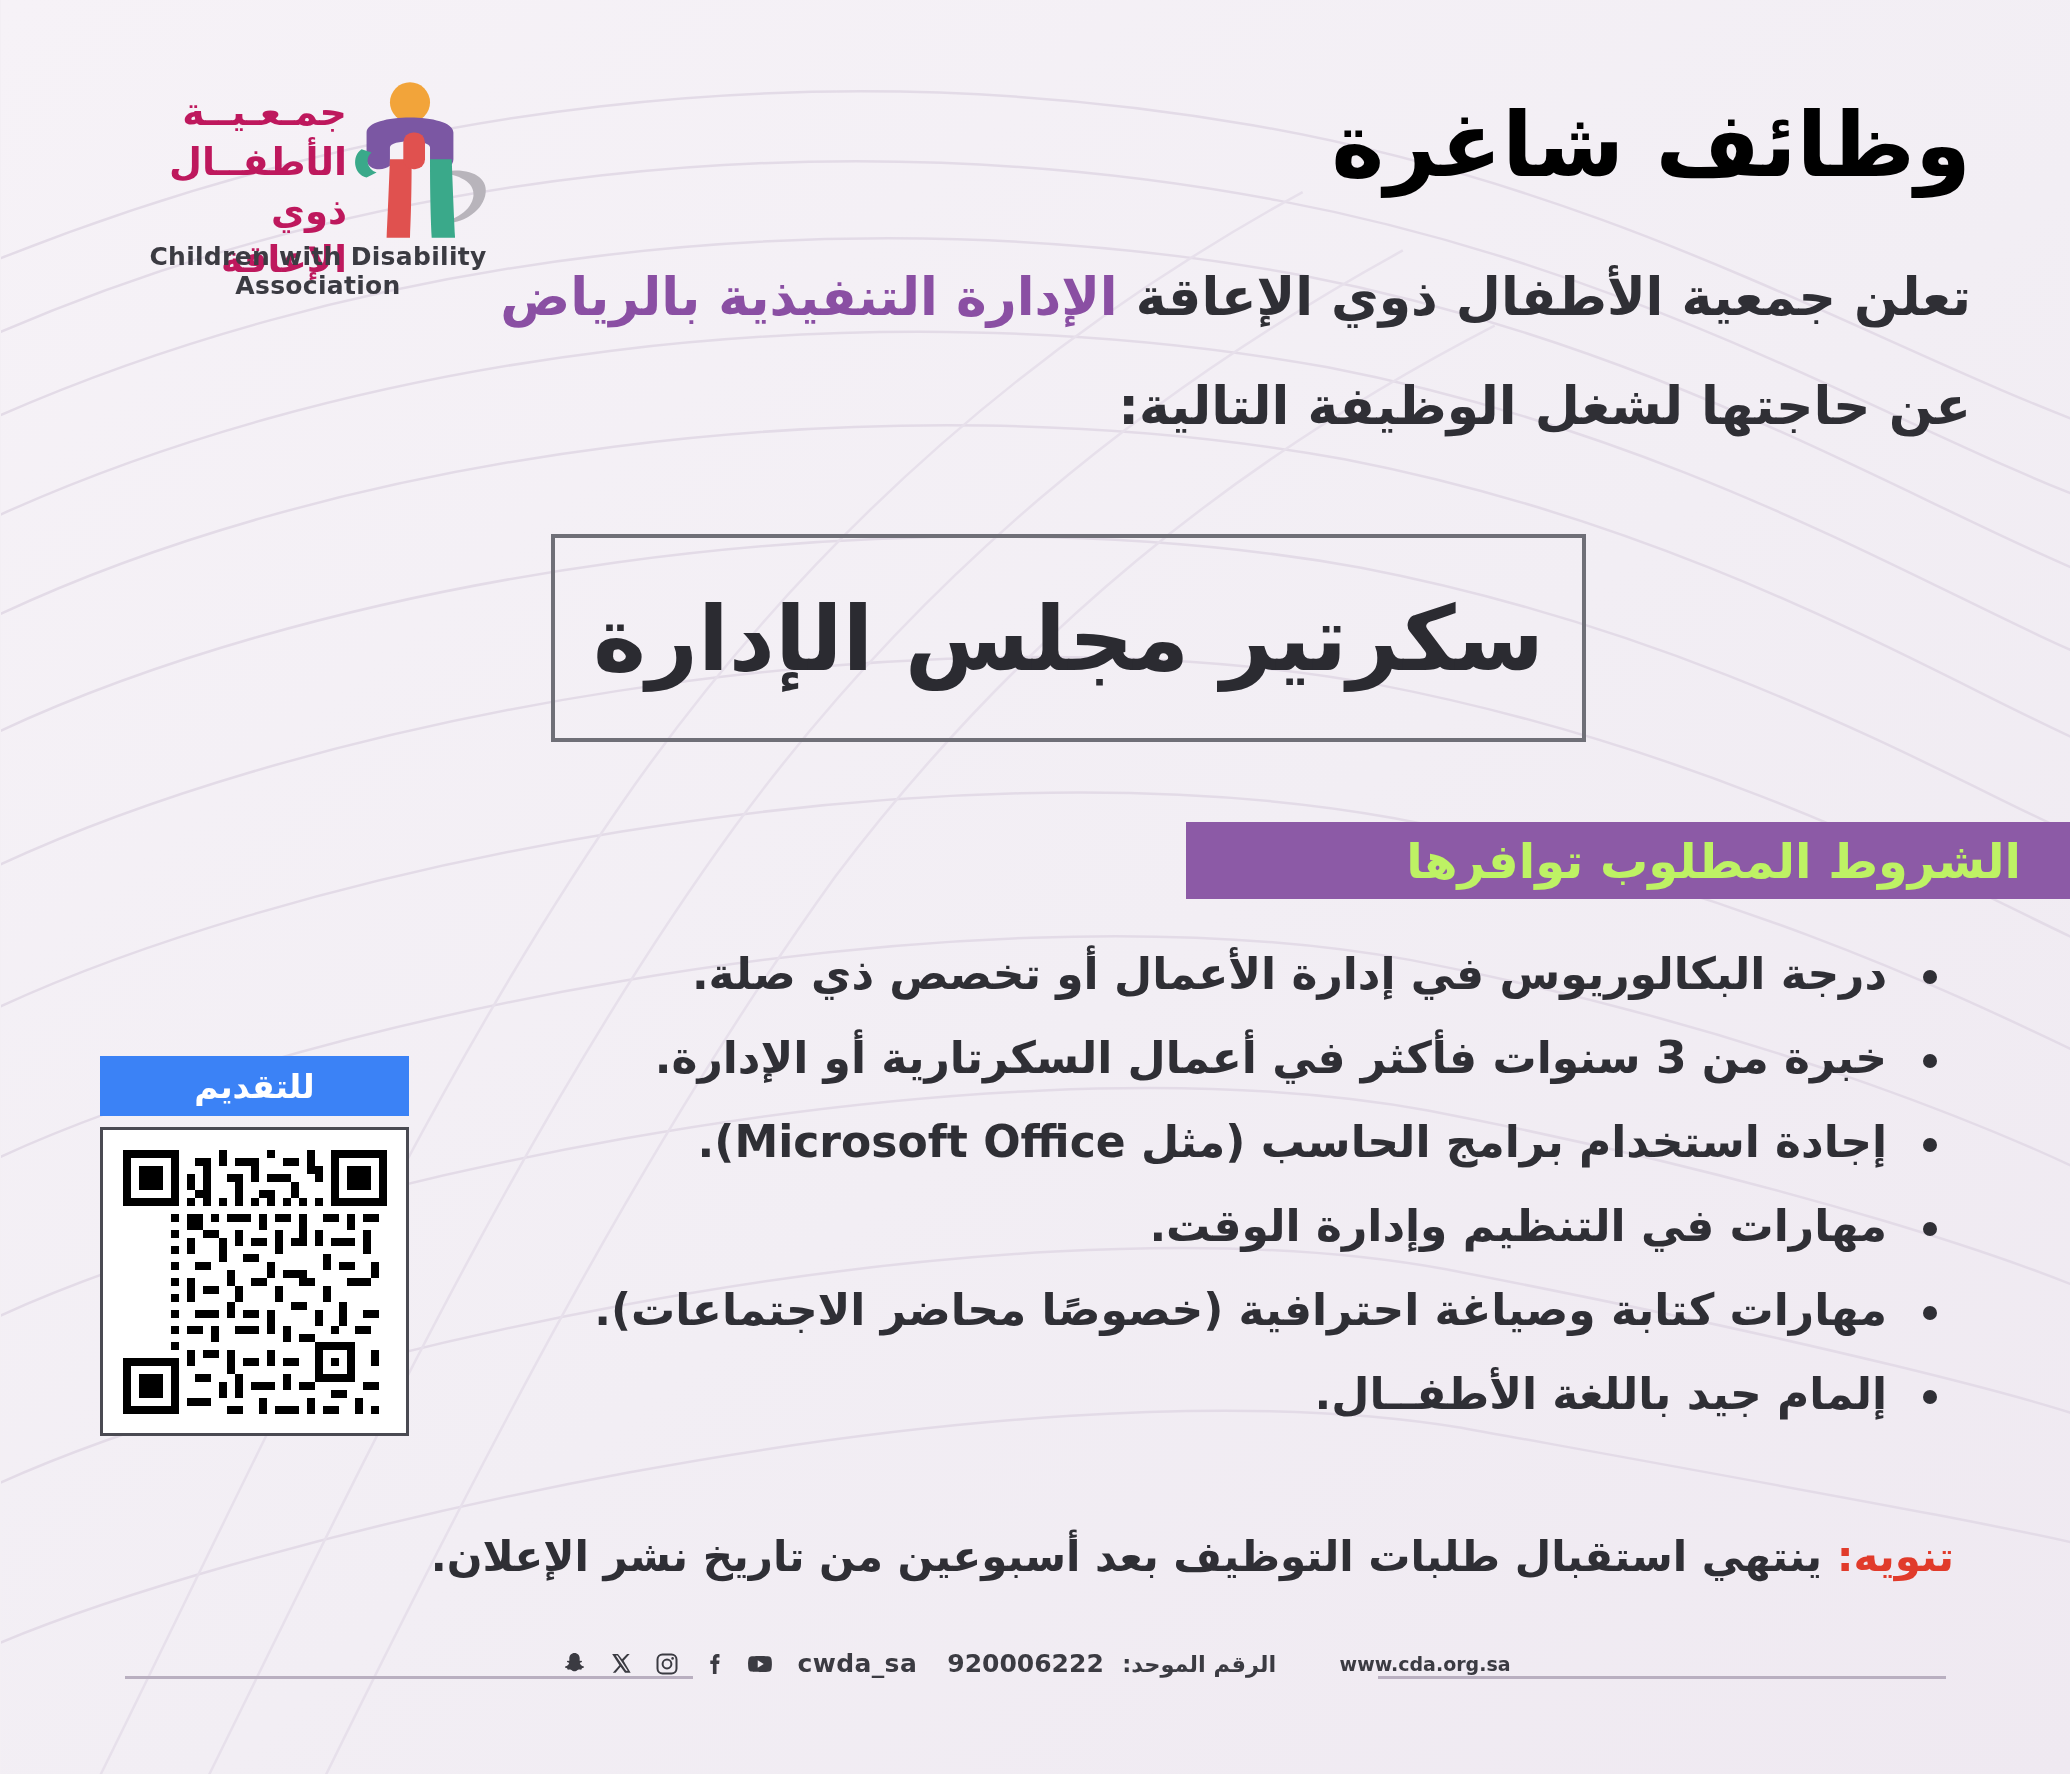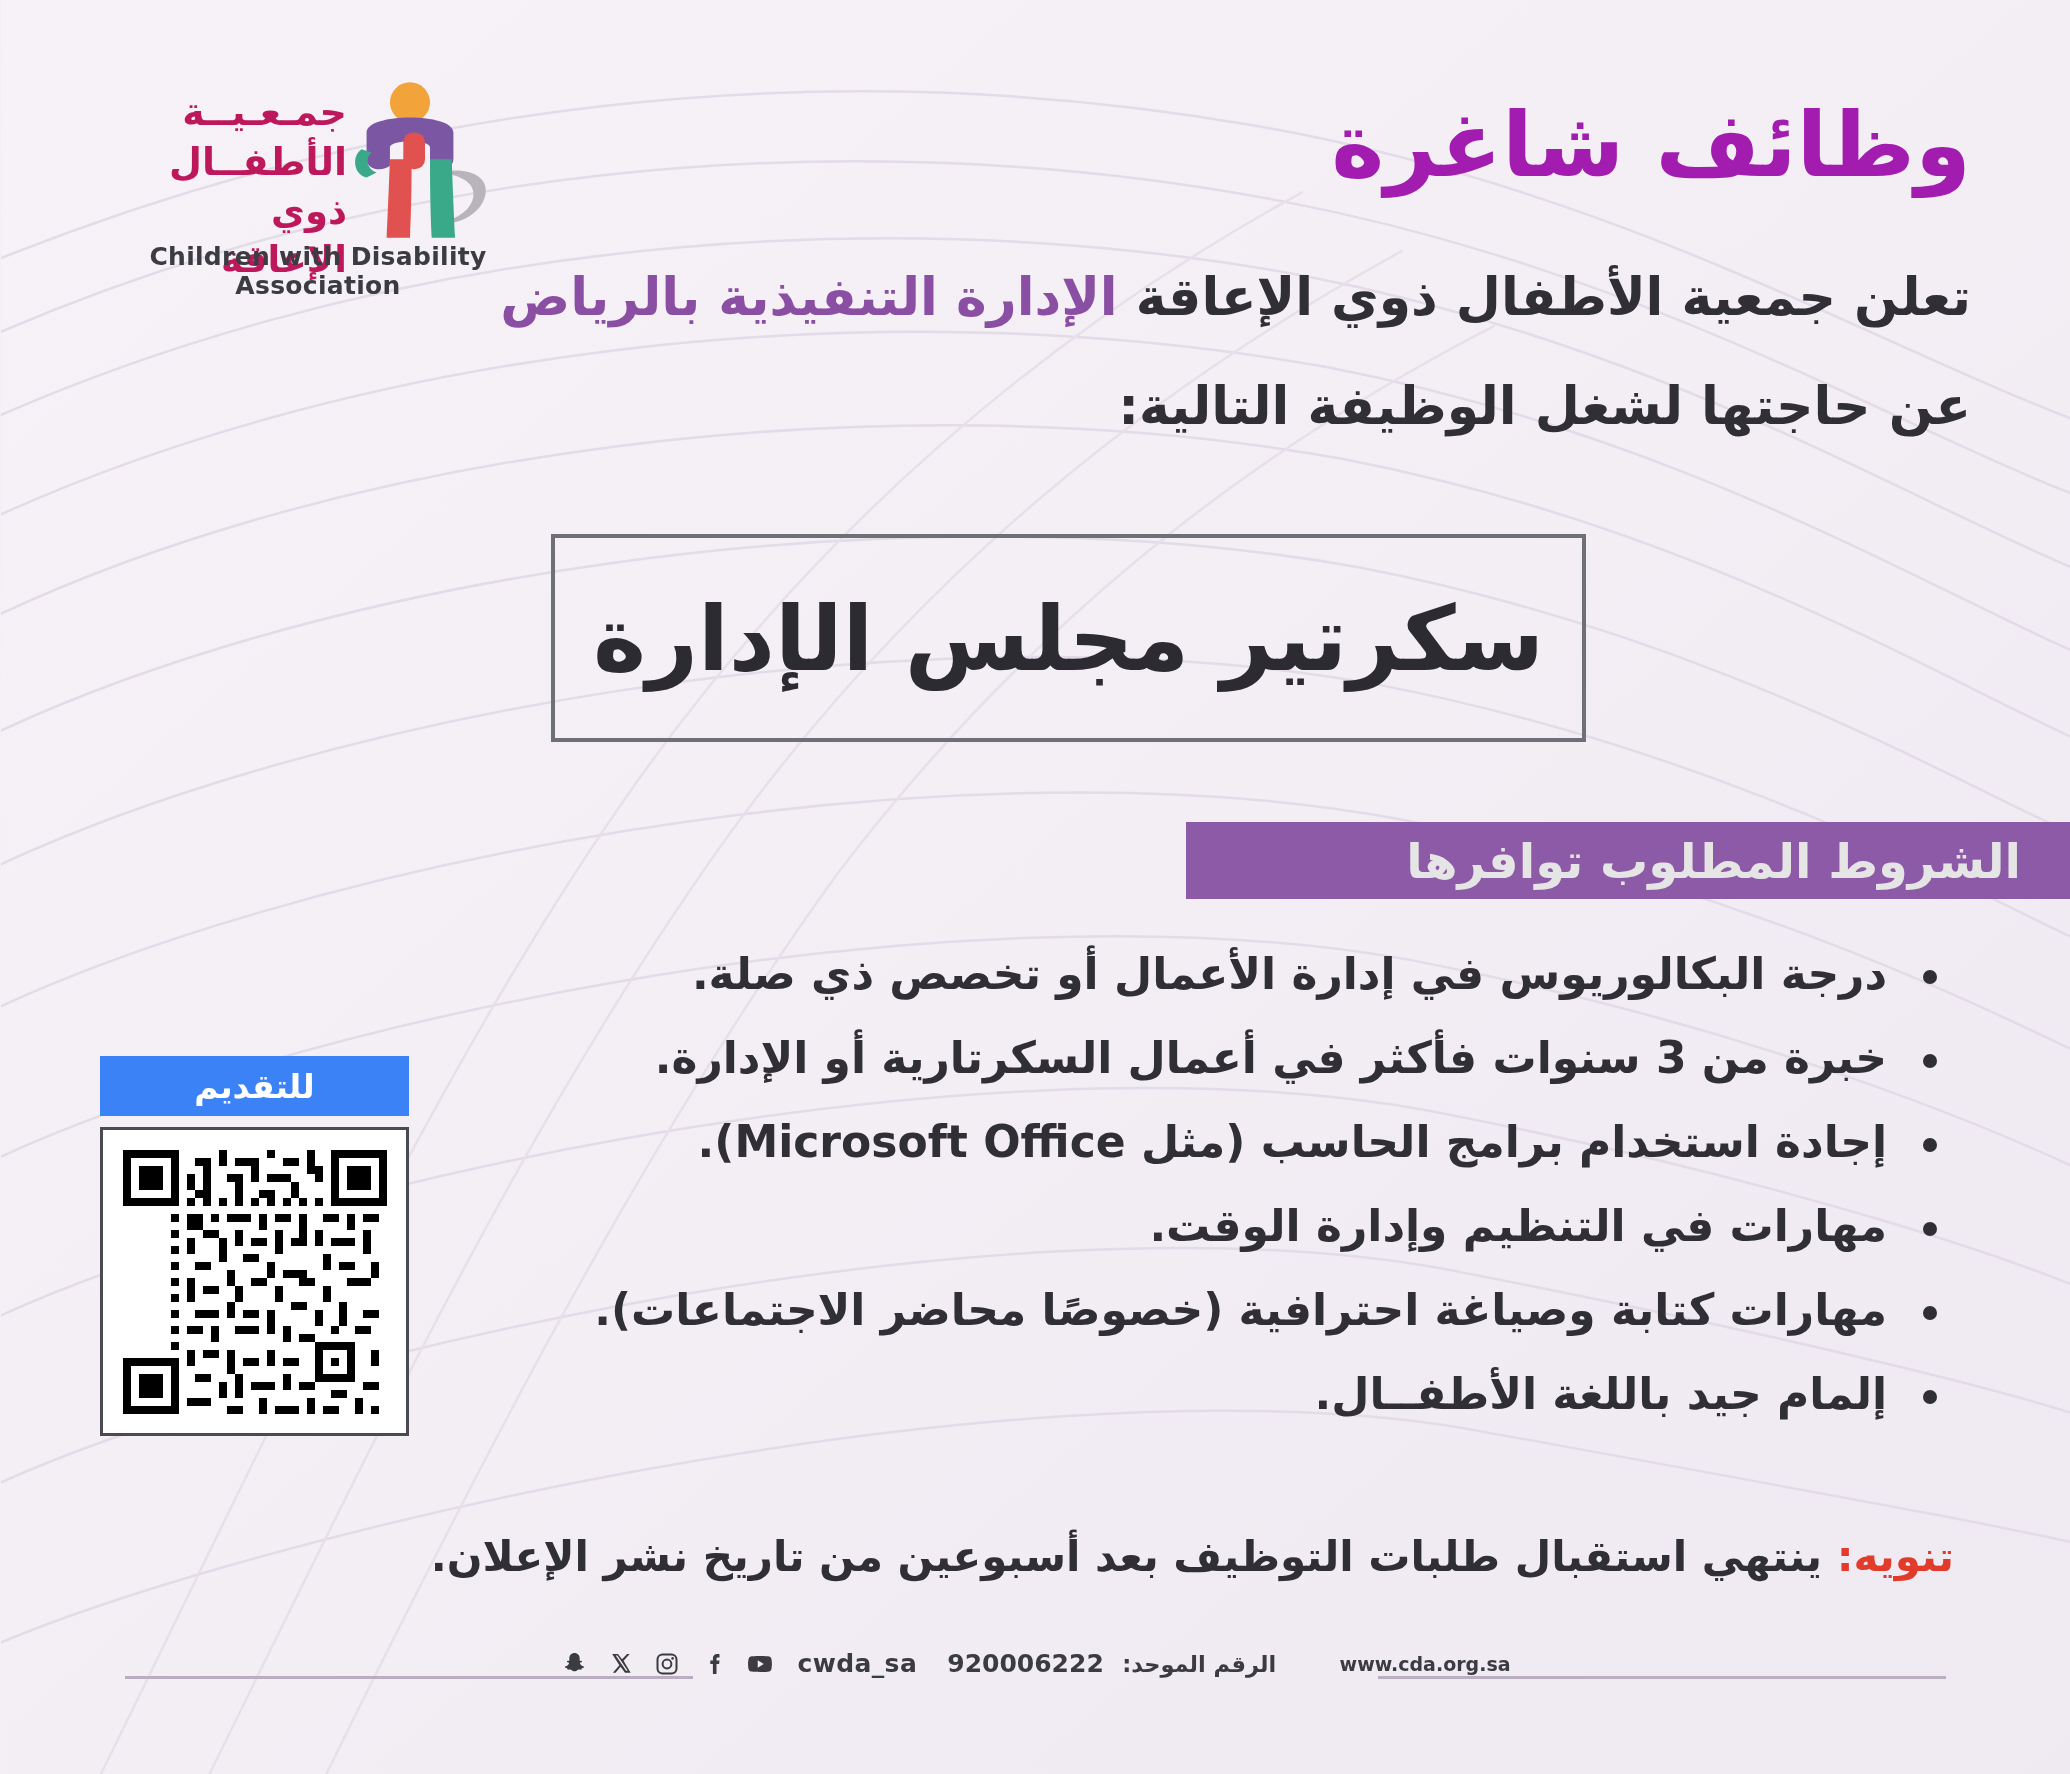--- a/index.html
+++ b/index.html
@@ -72,21 +72,21 @@
     direction: ltr;
   }
 
   
   .headline {
     position: absolute;
     right: 100px;
     top: 92px;
     width: 1419px;
     text-align: right;
-    color: #a21caf;
+    color: #000000;
     font-size: 90px;
     font-weight: 800;
     letter-spacing: -0.8px;
   }
   .subline1 {
     position: absolute;
     right: 100px;
     top: 267px;
     width: 1870px;
     text-align: right;
@@ -133,21 +133,21 @@
     width: 885px;
     height: 77px;
     background: #8c5aa6;
     display: flex;
     align-items: center;
     justify-content: flex-start;
     padding-right: 50px;
     box-sizing: border-box;
   }
   .req-banner .req-title {
-    color: #e5e5e5;
+    color: #bef264;
     font-size: 48px;
     font-weight: 800;
   }
 
   
   .req-list {
     position: absolute;
     right: 117px;
     top: 952px;
     width: 1586px;

